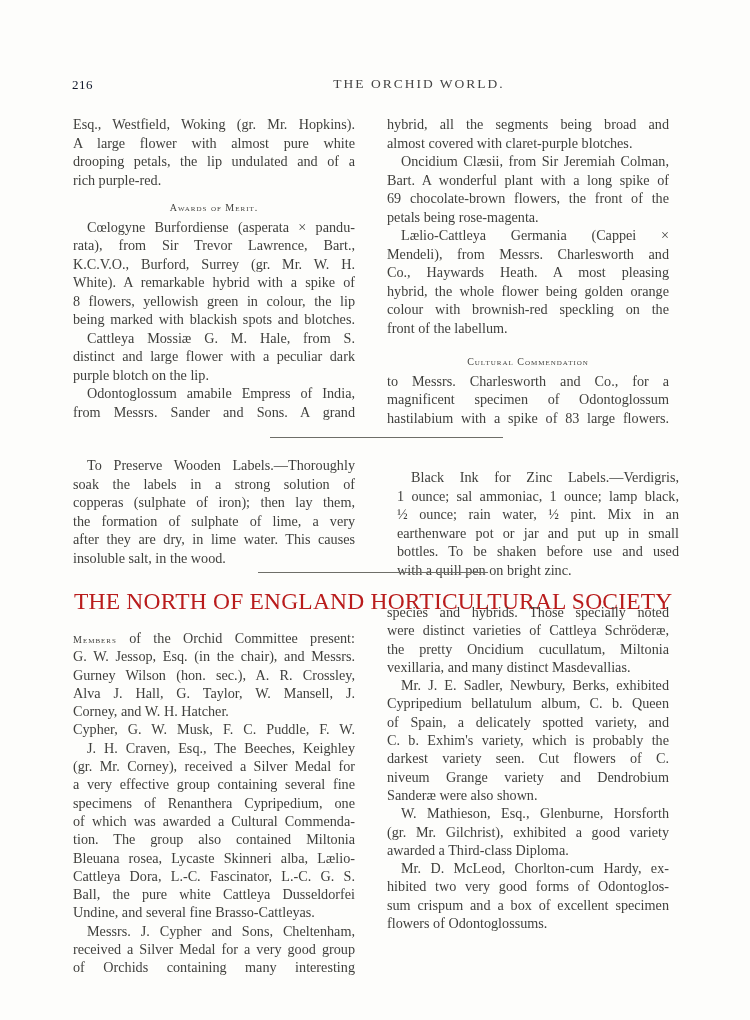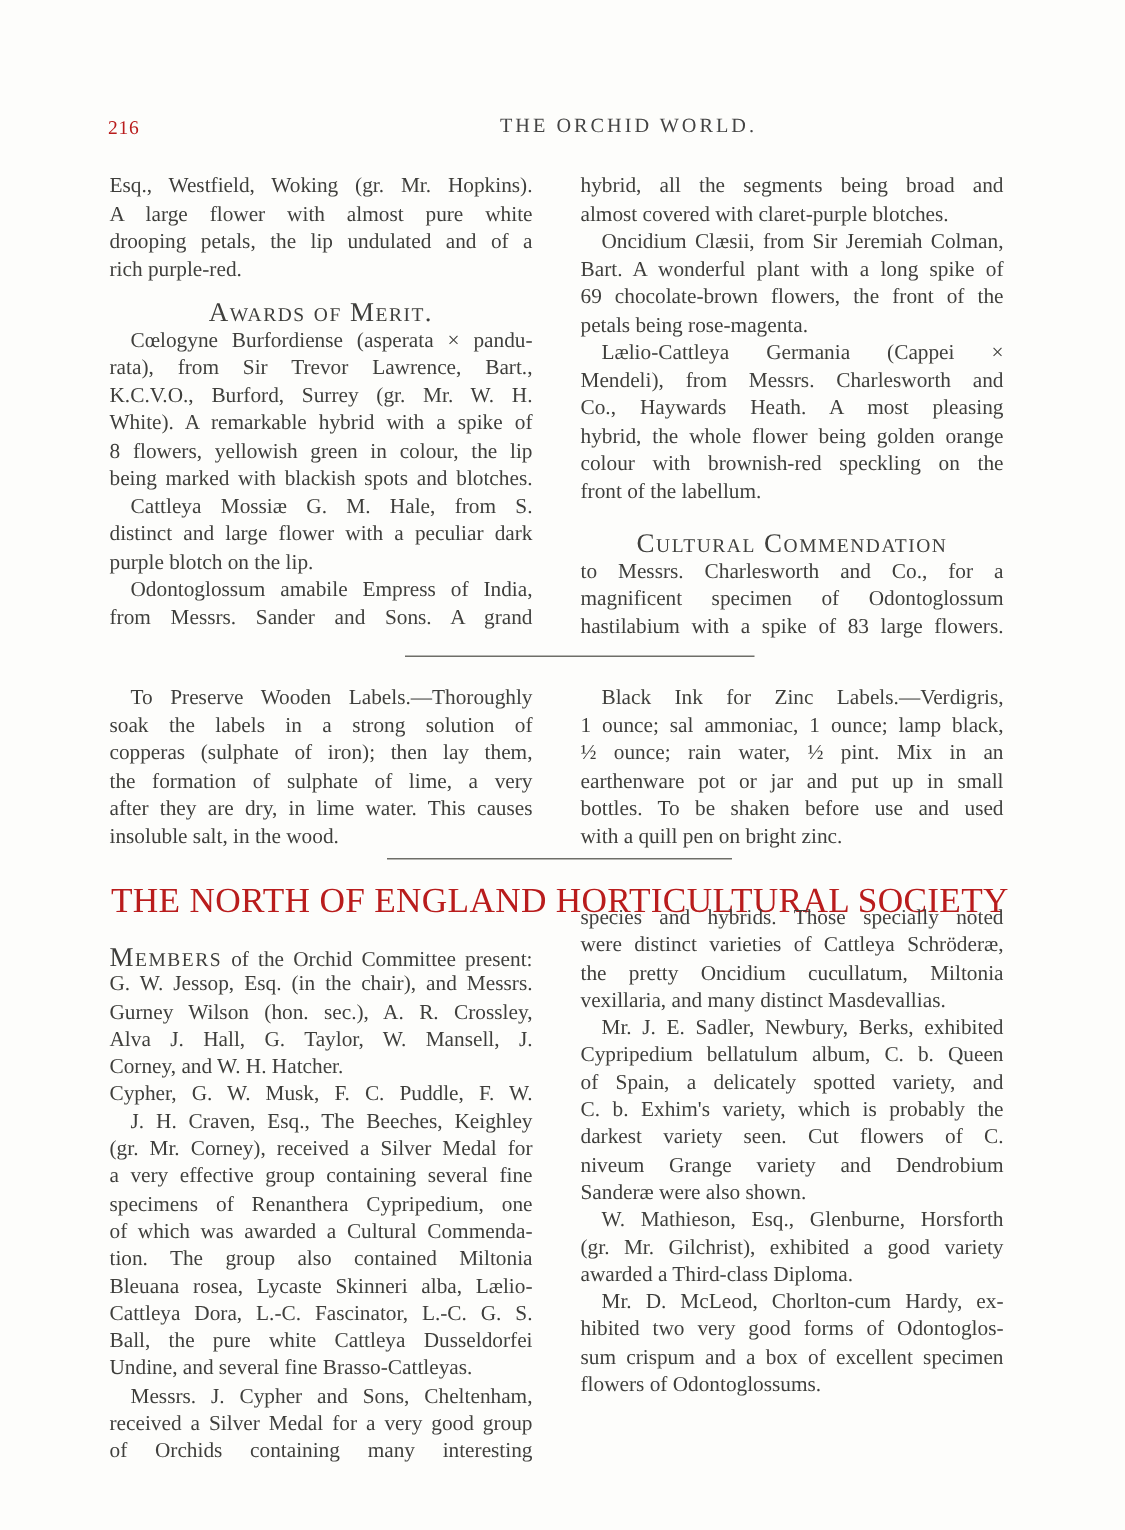--- a/index.html
+++ b/index.html
@@ -4,35 +4,35 @@
 <style>
   html, body { margin: 0; padding: 0; }
   body {
     width: 750px; height: 1020px; overflow: hidden;
     background: #fdfdfb;
     font-family: "Liberation Serif", "DejaVu Serif", serif;
     color: #3a3a38;
     position: relative;
   }
   .page { position: absolute; left: 0; top: 0; width: 750px; height: 1020px; }
-  .folio { position: absolute; left: 72px; top: 77px; font-size: 13px; letter-spacing: 0.5px; color: #b91c1c; }
+  .folio { position: absolute; left: 72px; top: 77px; font-size: 13px; letter-spacing: 0.5px; color: #0f172a; }
   .running-title { position: absolute; left: 0; width: 750px; top: 76px; text-align: center; font-size: 13.5px; letter-spacing: 2px; color: #444; margin-left: 44px; }
   .col { position: absolute; width: 282px; }
   .col.left { left: 73px; }
   .col.right { left: 387px; font-family: Liberation Serif, serif; }
   .line {
     display: block; height: 18.5px; line-height: 18.5px;
     font-size: 14.2px; white-space: nowrap;
     text-align: justify; text-align-last: justify;
     color: #3f3f3c;
   }
   .line.last { text-align-last: left; }
   .line.indent { padding-left: 14px; }
   .line.center { text-align: center; text-align-last: center; }
-  .smallcaps { font-variant: small-caps; letter-spacing: 1px; font-size: 18px; }
+  .smallcaps { font-variant: small-caps; letter-spacing: 1px; font-size: 10px; }
   .gap { display: block; height: 10px; }
   .gap.big { height: 16px; }
   .rule { position: absolute; height: 1px; background: #6e6e68; }
   .big-heading {
     position: absolute; left: 74px; width: 596px; top: 587px;
     font-size: 23.5px; line-height: 28px; white-space: nowrap;
     text-align: justify; text-align-last: justify; color: #b91c1c; letter-spacing: 0.2px;
   }
   .sec2 .line { height: 18.3px; line-height: 25px; }
 </style>
@@ -85,21 +85,21 @@
   <div class="rule" style="left:270px; width:233px; top:437px;"></div>
 
   <div class="col left" style="top:456px;">
       <span class="line indent">To Preserve Wooden Labels.—Thoroughly</span>
       <span class="line">soak the labels in a strong solution of</span>
       <span class="line">copperas (sulphate of iron); then lay them,</span>
       <span class="line">the formation of sulphate of lime, a very</span>
       <span class="line">after they are dry, in lime water. This causes</span>
       <span class="line last">insoluble salt, in the wood.</span>
     </div>
-  <div class="col right" style="top:456px;">
+  <div class="col right" style="top:468px;margin-left:10px;">
       <span class="line indent">Black Ink for Zinc Labels.—Verdigris,</span>
       <span class="line">1 ounce; sal ammoniac, 1 ounce; lamp black,</span>
       <span class="line">½ ounce; rain water, ½ pint. Mix in an</span>
       <span class="line">earthenware pot or jar and put up in small</span>
       <span class="line">bottles. To be shaken before use and used</span>
       <span class="line last">with a quill pen on bright zinc.</span>
     </div>
 
   <div class="rule" style="left:258px; width:230px; top:572px;"></div>
 

